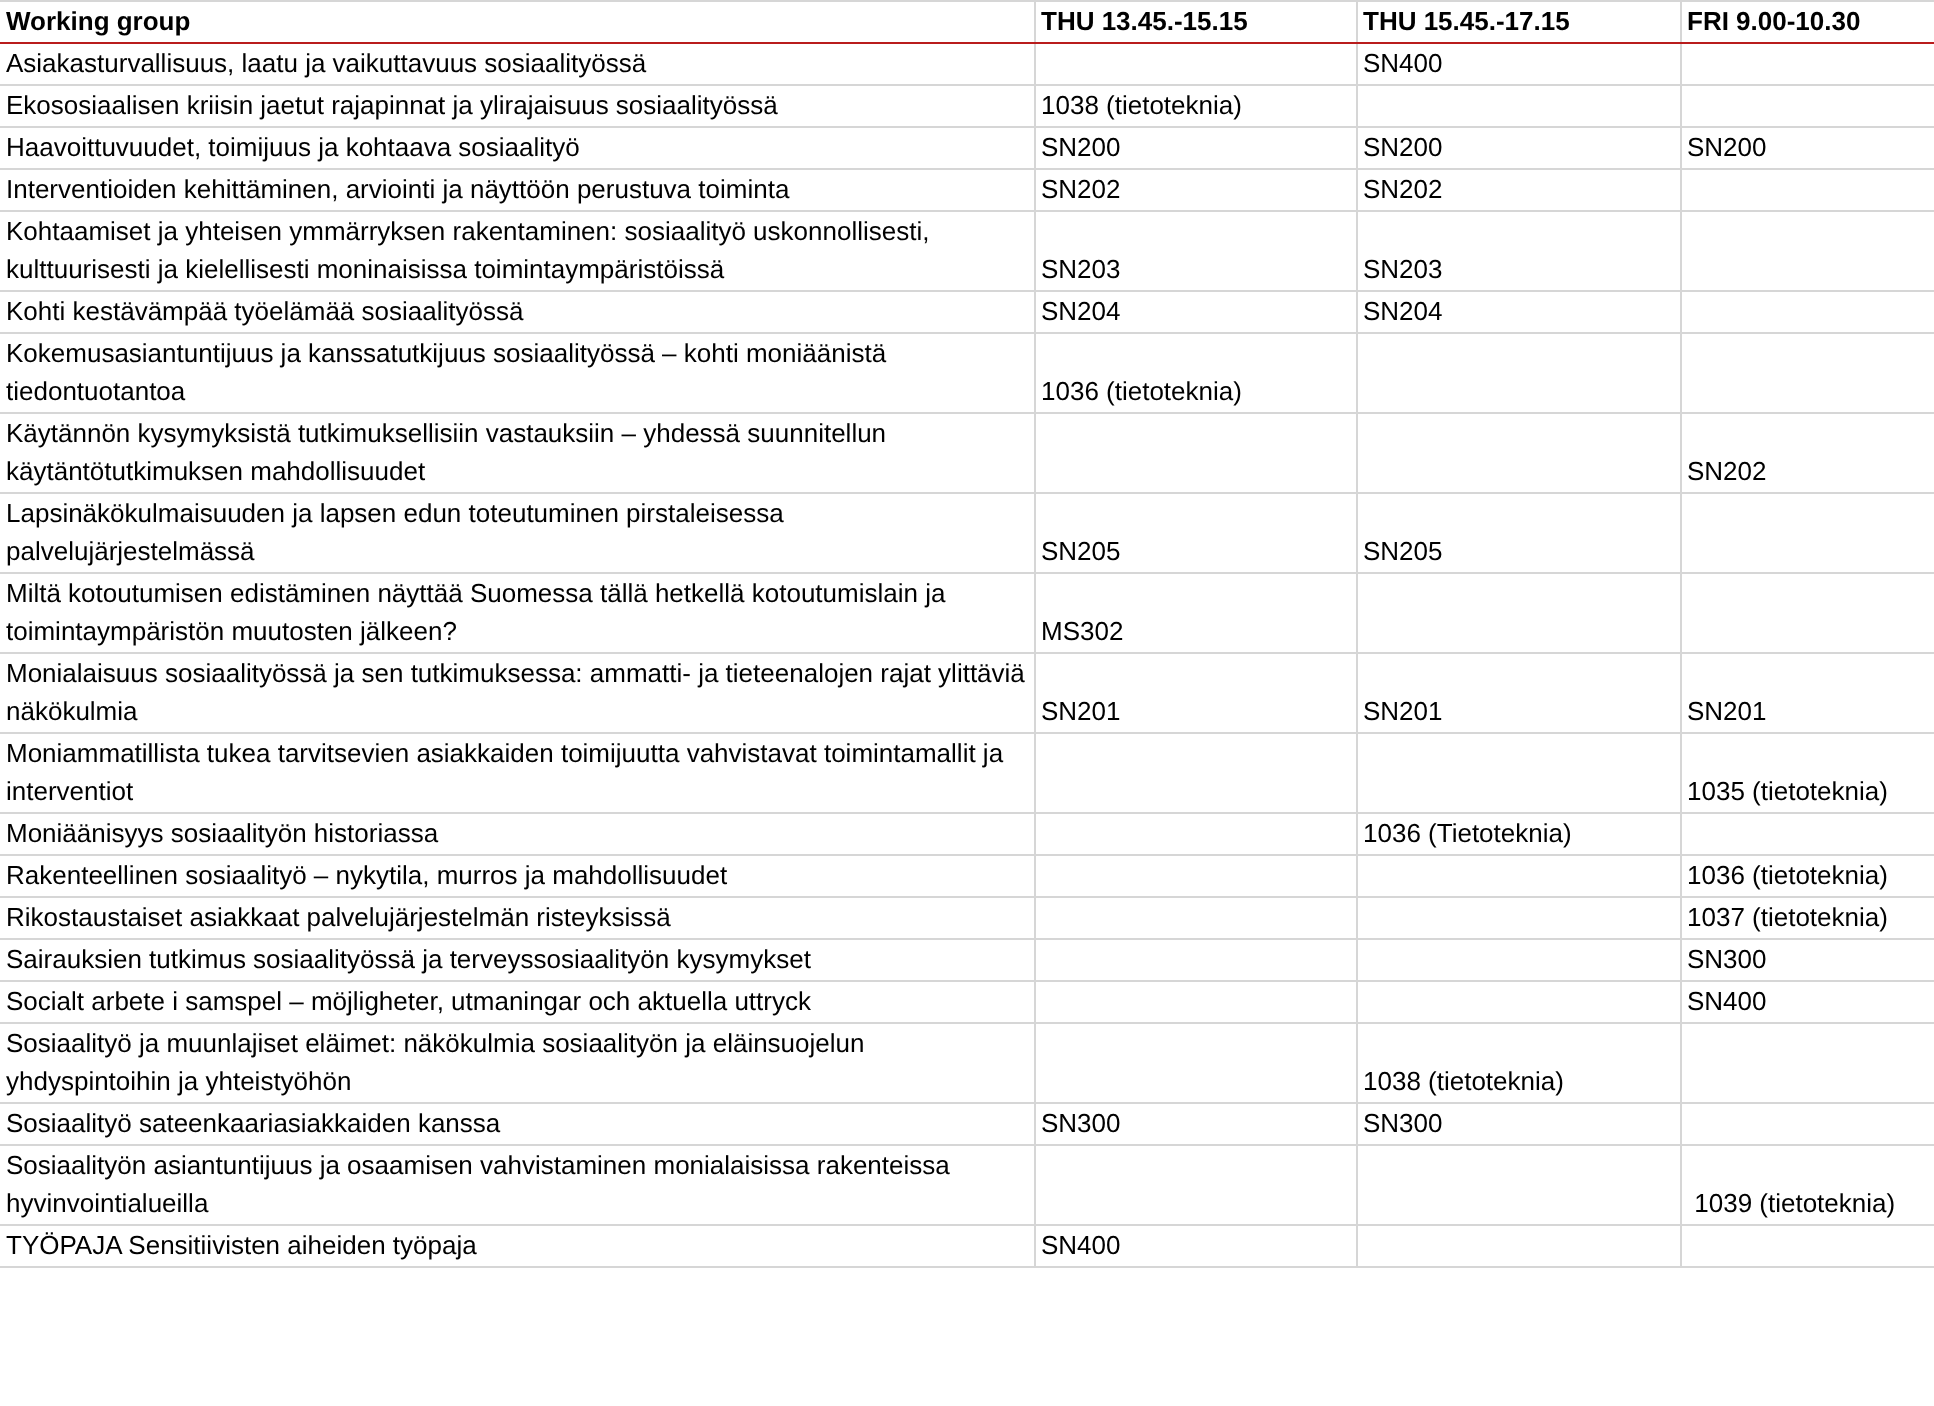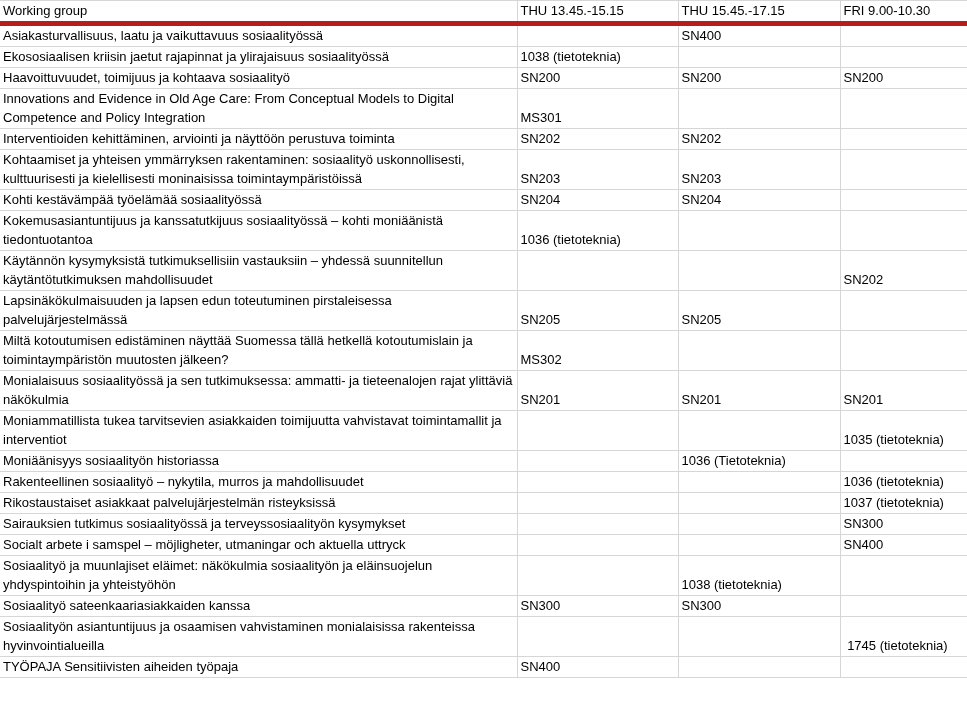--- a/index.html
+++ b/index.html
@@ -35,22 +35,22 @@
     height: 19px;
     overflow: hidden;
     white-space: pre-wrap;
     word-wrap: break-word;
     font-weight: normal;
   }
   table.grid th:first-child, table.grid td:first-child {
     border-left: none;
   }
   table.grid thead th {
-    font-weight: normal;
-    border-bottom: 5px solid #b91c1c;
+    font-weight: bold;
+    border-bottom: 1px solid #b91c1c;
     border-top: 1px solid #d6d6d6;
     margin-left: 20px;
   }
 </style>
 </head>
 <body>
 
 <div class="sheet">
   <table class="grid">
     <colgroup>
@@ -80,26 +80,20 @@
           <td></td>
           <td></td>
         </tr>
         <tr>
           <td>Haavoittuvuudet, toimijuus ja kohtaava sosiaalityö</td>
           <td>SN200</td>
           <td>SN200</td>
           <td>SN200</td>
         </tr>
         <tr>
-          <td>Innovations and Evidence in Old Age Care: From Conceptual Models to Digital Competence and Policy Integration</td>
-          <td>MS301</td>
-          <td></td>
-          <td></td>
-        </tr>
-        <tr>
           <td>Interventioiden kehittäminen, arviointi ja näyttöön perustuva toiminta</td>
           <td>SN202</td>
           <td>SN202</td>
           <td></td>
         </tr>
         <tr>
           <td>Kohtaamiset ja yhteisen ymmärryksen rakentaminen: sosiaalityö uskonnollisesti, kulttuurisesti ja kielellisesti moninaisissa toimintaympäristöissä</td>
           <td>SN203</td>
           <td>SN203</td>
           <td></td>
@@ -185,21 +179,21 @@
         <tr>
           <td>Sosiaalityö sateenkaariasiakkaiden kanssa</td>
           <td>SN300</td>
           <td>SN300</td>
           <td></td>
         </tr>
         <tr>
           <td>Sosiaalityön asiantuntijuus ja osaamisen vahvistaminen monialaisissa rakenteissa hyvinvointialueilla</td>
           <td></td>
           <td></td>
-          <td> 1745 (tietoteknia)</td>
+          <td> 1039 (tietoteknia)</td>
         </tr>
         <tr>
           <td>TYÖPAJA Sensitiivisten aiheiden työpaja</td>
           <td>SN400</td>
           <td></td>
           <td></td>
         </tr>
       </tbody>
   </table>
 </div>

